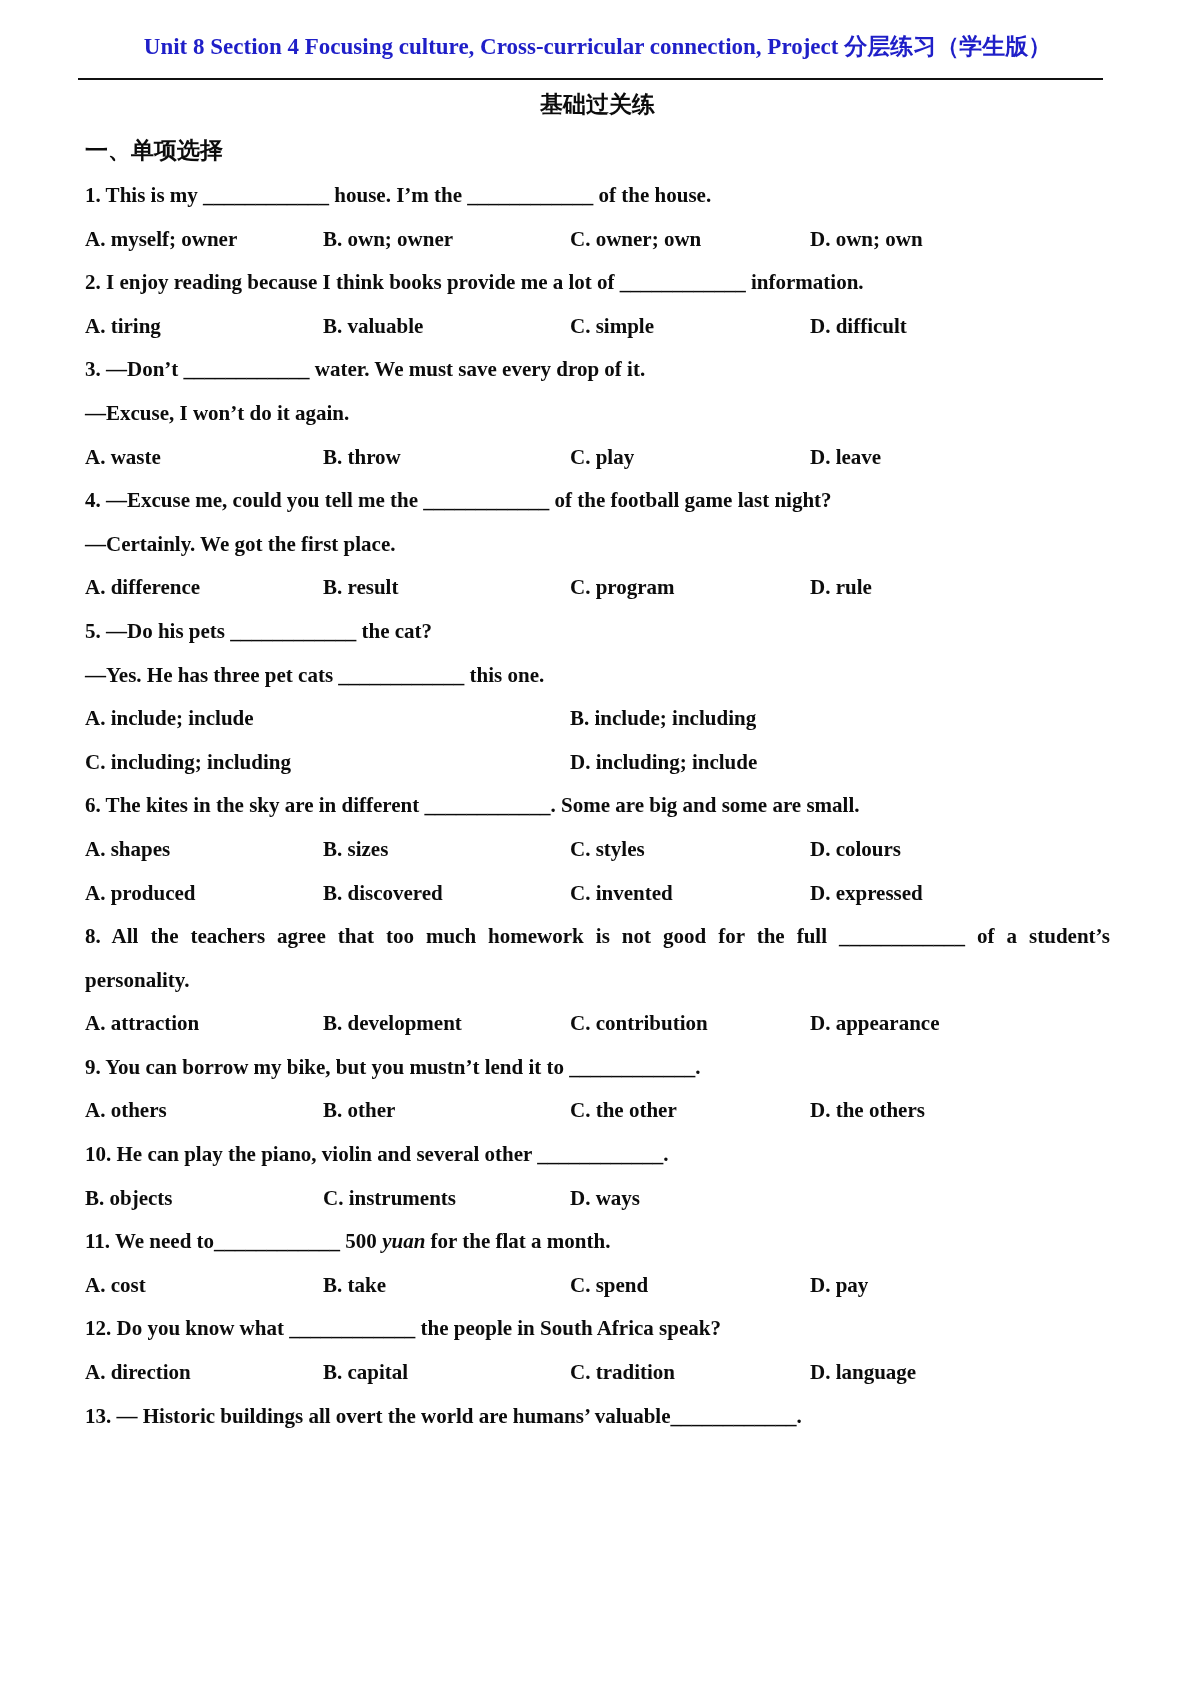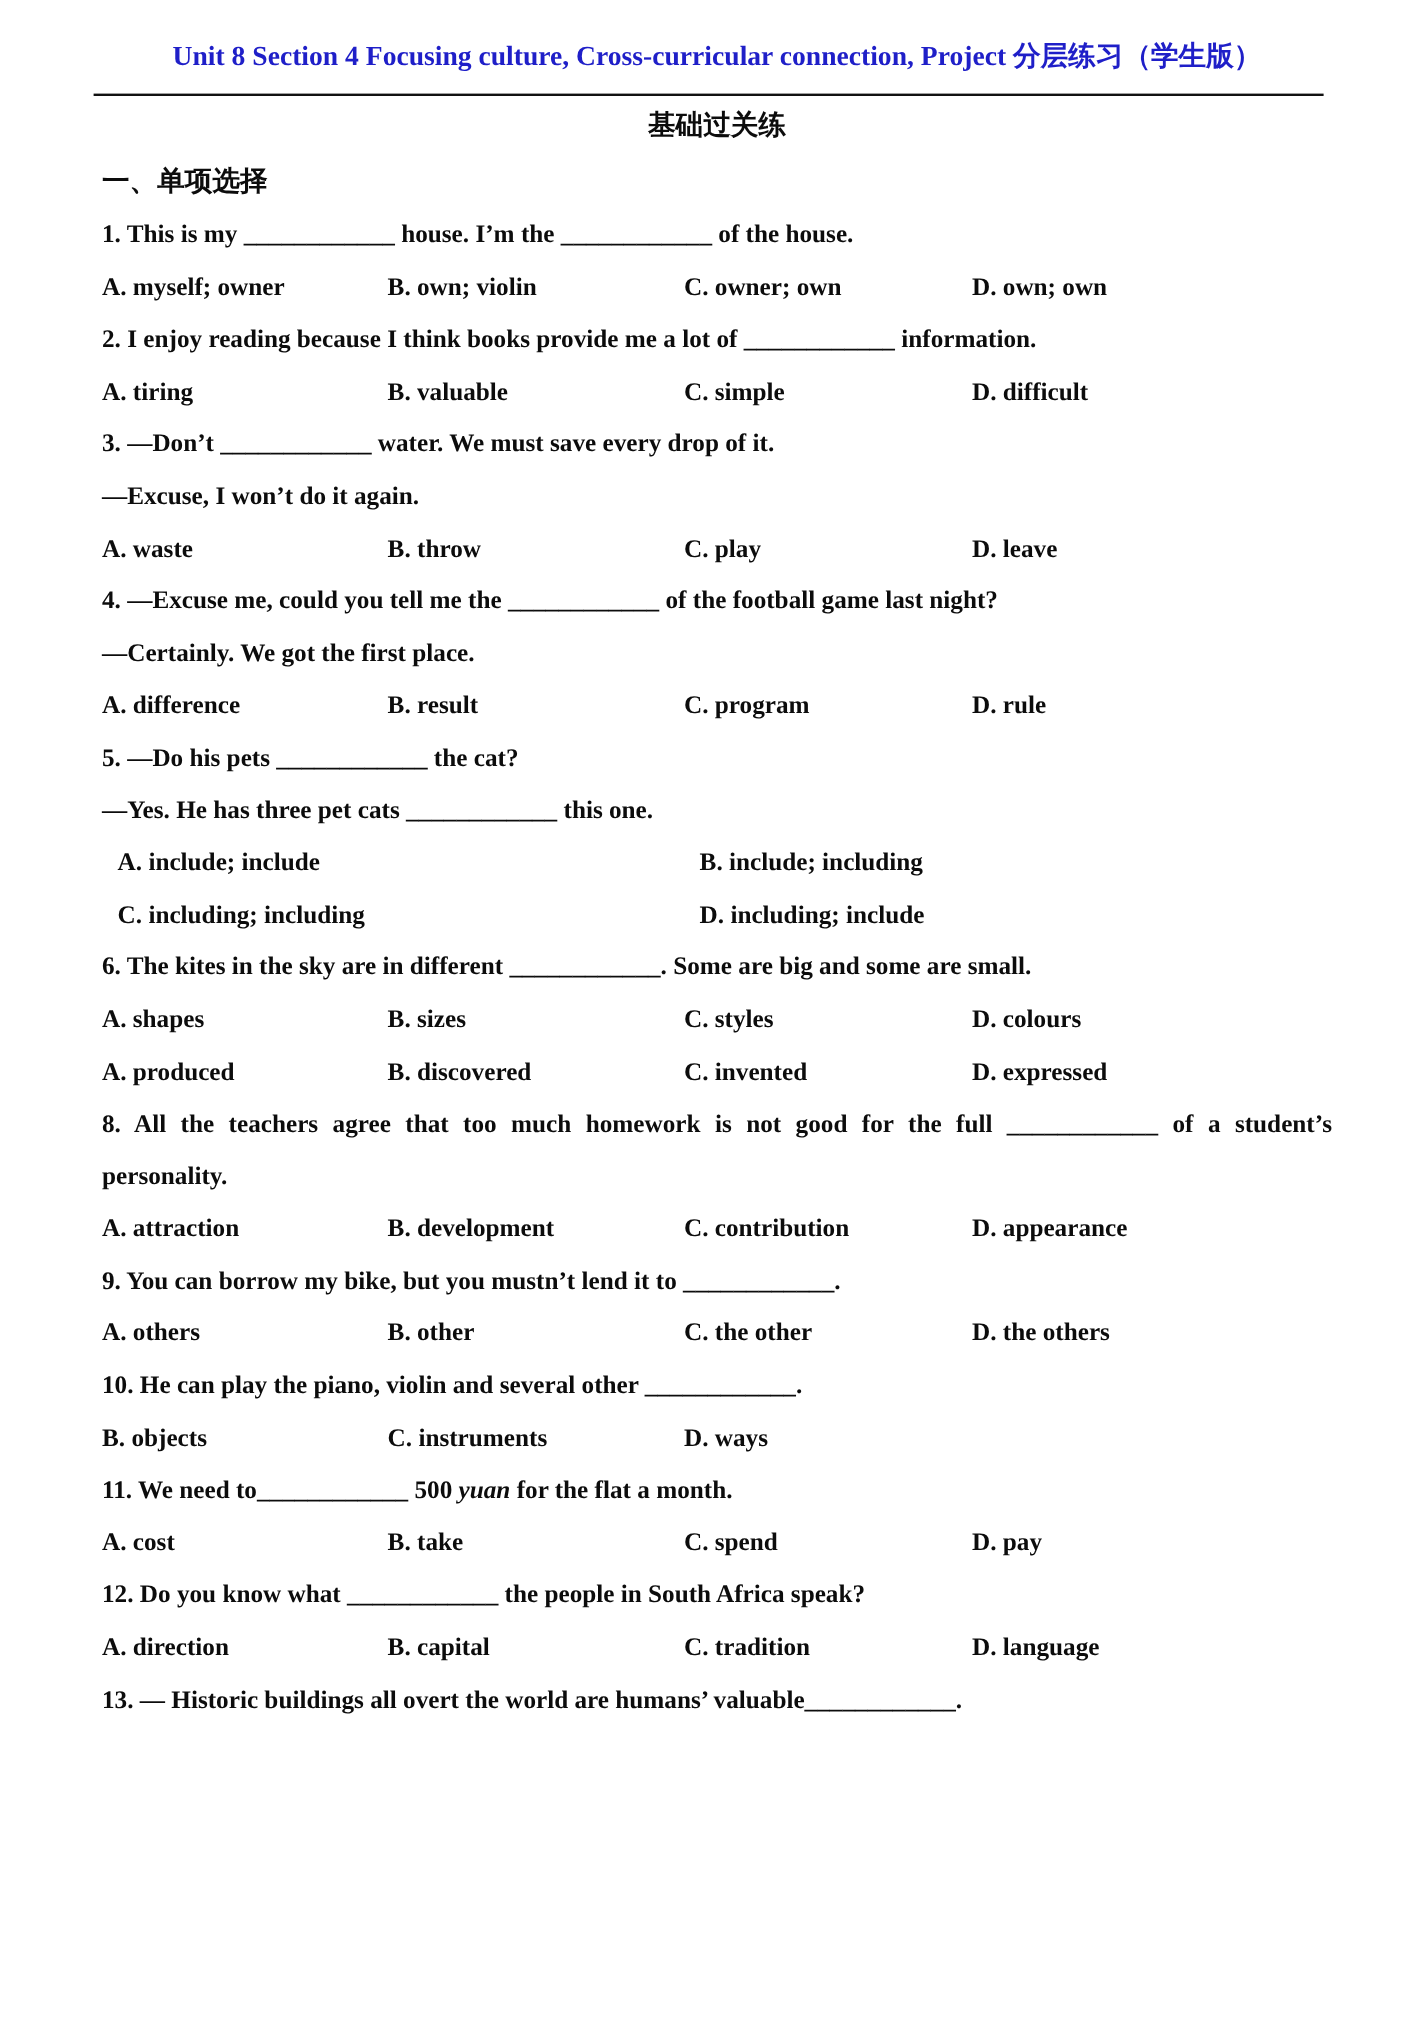--- a/index.html
+++ b/index.html
@@ -30,21 +30,21 @@
 
   .questions { margin-top:10px; width:1025px; }
   .row {
     height:43.6px; line-height:43.6px; font-size:21px;
     white-space:nowrap; overflow:visible;font-weight:bold;
   }
   .row.justify {
     white-space:normal; text-align:justify; text-align-last:justify;
   }
   .opts { display:grid; grid-template-columns:238px 247px 240px 1fr; }
-  .opts.cols2 { grid-template-columns:485px 1fr;margin-left:13px; }
+  .opts.cols2 { grid-template-columns:485px 1fr; }
   .opts span { overflow:visible; white-space:nowrap; }
   em.it { font-style:italic; }
 
   .page-footer {
     position:absolute; top:1602px; left:0; width:100%;
     text-align:center; font-size:21px; line-height:26px; color:#151515;
   }
 </style>
 </head>
 <body>
@@ -56,21 +56,21 @@
     <hr class="title-rule">
 
     <h2 class="section-title">基础过关练</h2>
     <h3 class="part-title">一、单项选择</h3>
 
     <section class="questions">
 
       <div class="row">1. This is my ____________ house. I’m the ____________ of the house.</div>
       <div class="row opts">
         <span>A. myself; owner</span>
-        <span>B. own; violin</span>
+        <span>B. own; owner</span>
         <span>C. owner; own</span>
         <span>D. own; own</span>
       </div>
 
       <div class="row">2. I enjoy reading because I think books provide me a lot of ____________ information.</div>
       <div class="row opts">
         <span>A. tiring</span>
         <span>B. valuable</span>
         <span>C. simple</span>
         <span>D. difficult</span>

